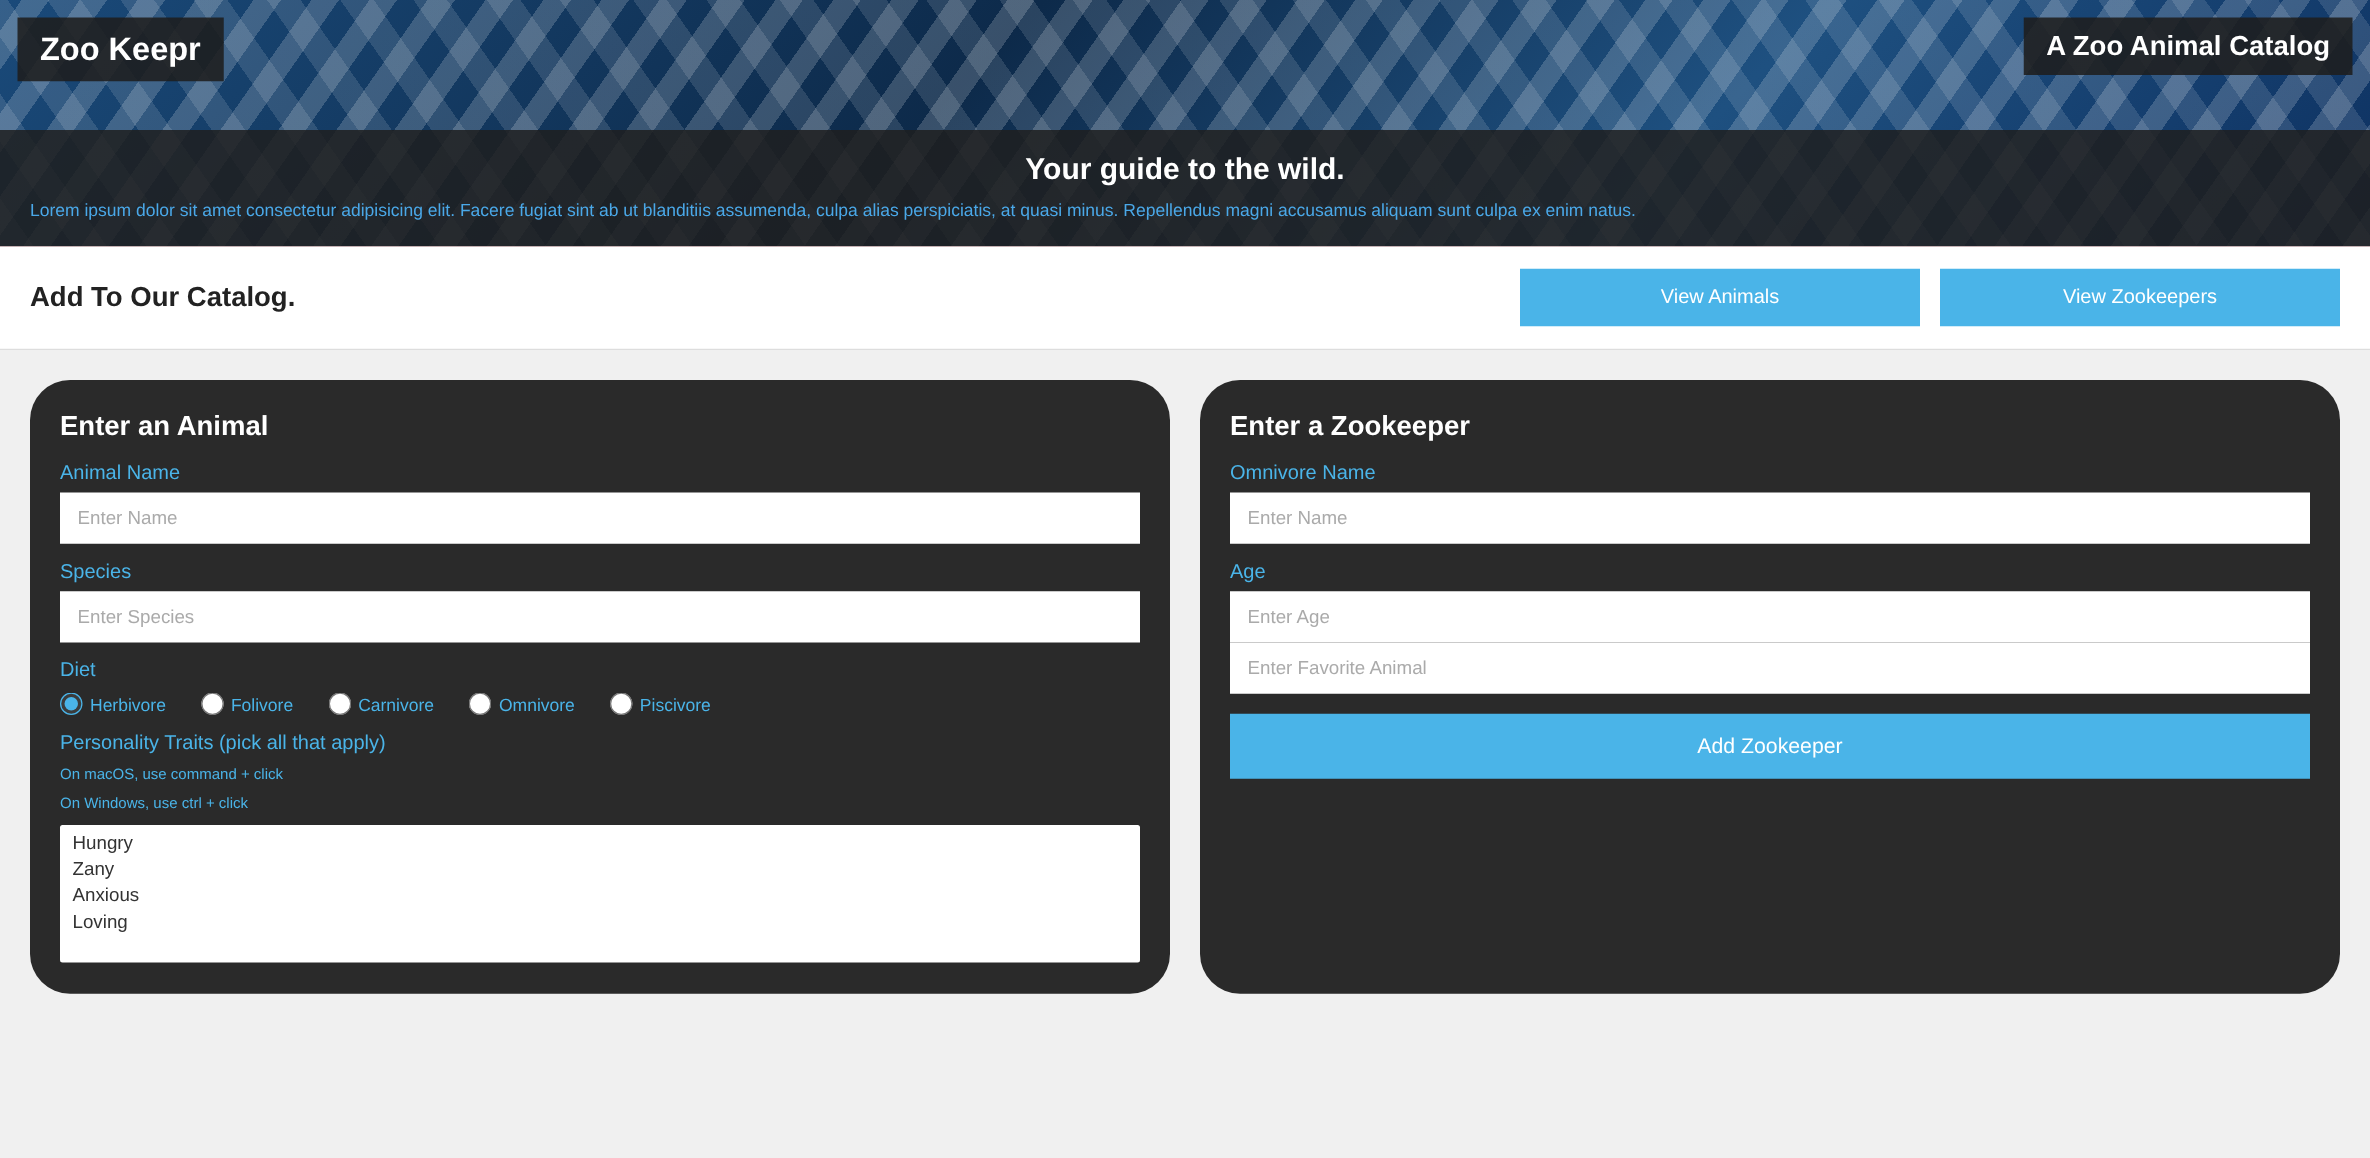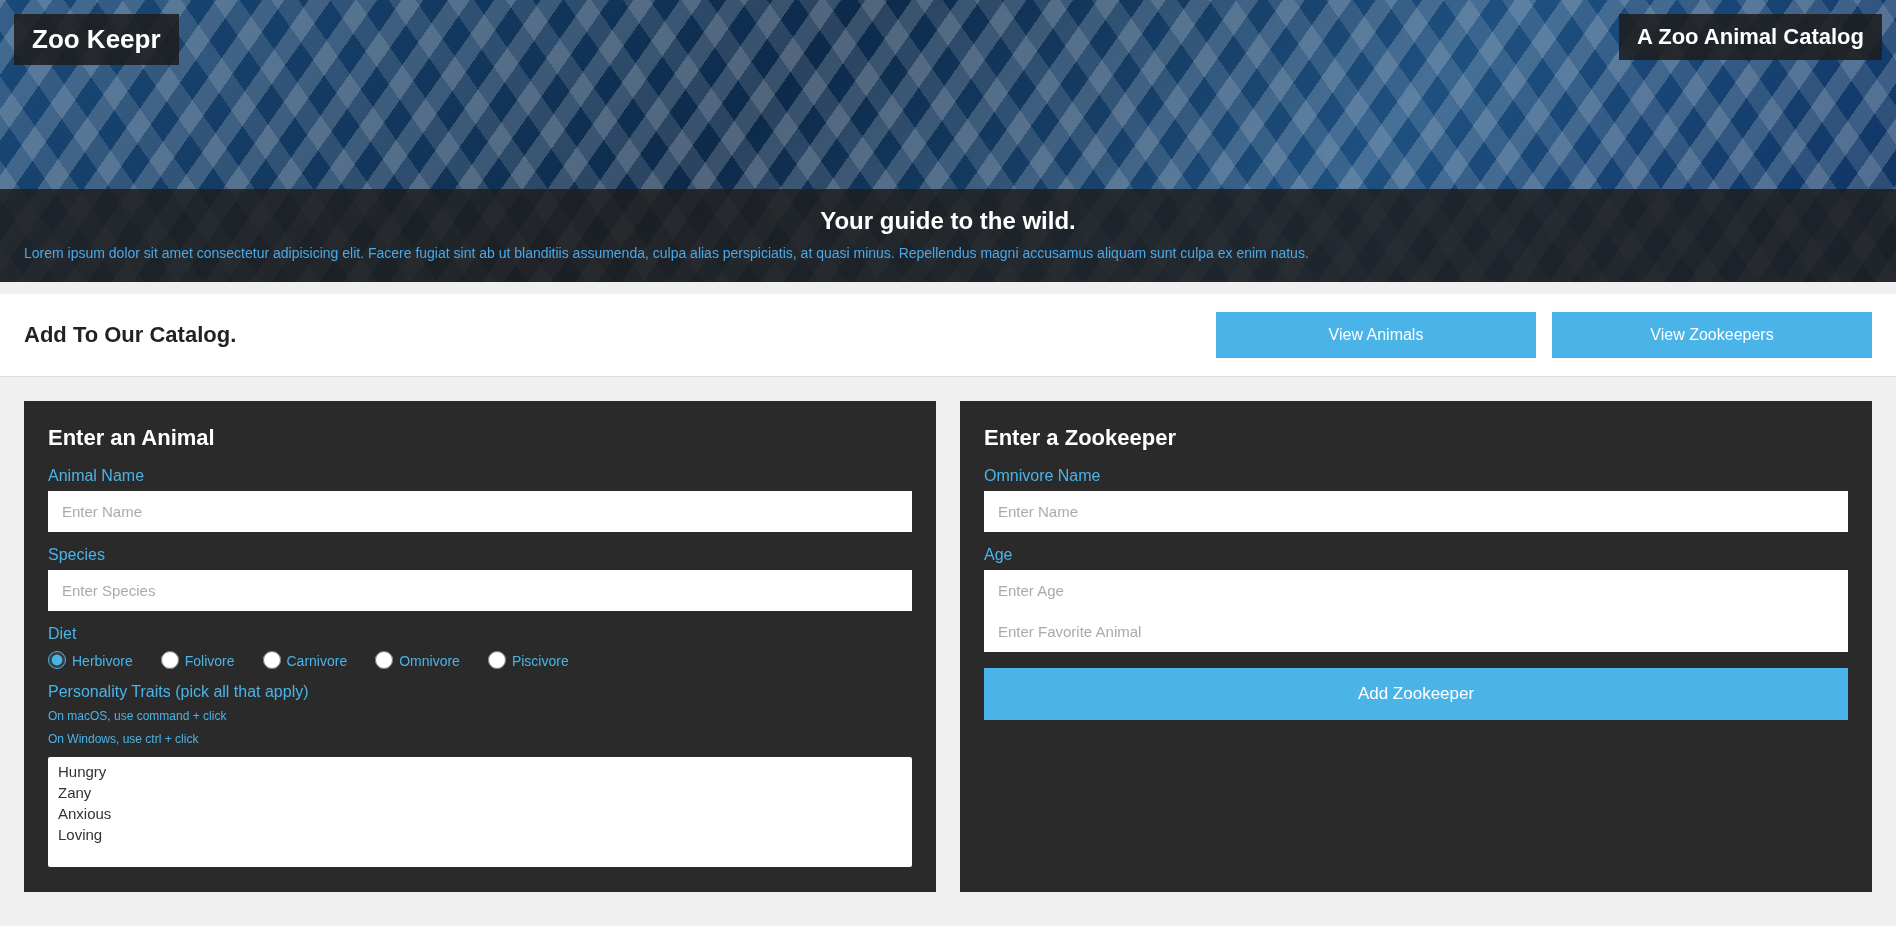--- a/index.html
+++ b/index.html
@@ -2,21 +2,21 @@
 <html><head>
   <meta charset="utf-8">
   <style>
     * { box-sizing: border-box; margin: 0; padding: 0; }
     body { font-family: Arial, sans-serif; background: #f0f0f0; }
 
     
     .hero {
       position: relative;
       width: 100%;
-      height: 282px;
+      height: 197px;
       overflow: hidden;
       background-color: #7f1d1d;
     }
     .hero-bg {
       position: absolute;
       inset: 0;
       background:
         repeating-linear-gradient(
           -55deg,
           rgba(255,255,255,0.18) 0px,
@@ -79,21 +79,20 @@
     }
 
     
     .navbar {
       display: flex;
       align-items: center;
       background: #fff;
       padding: 18px 24px;
       border-bottom: 1px solid #ddd;
       gap: 16px;
-      margin-top: 12px;
     }
     .navbar-title {
       font-size: 22px;
       font-weight: bold;
       color: #222;
       flex: 1;
     }
     .btn-blue {
       background: #4ab4e8;
       color: #fff;
@@ -111,20 +110,21 @@
       display: flex;
       gap: 24px;
     }
 
     
     .form-panel {
       background: #2a2a2a;
       padding: 24px;
       flex: 1;
       color: #fff;
+      border-radius: 32px;
     }
     .form-panel h2 {
       font-size: 22px;
       font-weight: bold;
       margin-bottom: 16px;
       color: #fff;
     }
     .field-label {
       color: #4ab4e8;
       font-size: 16px;

